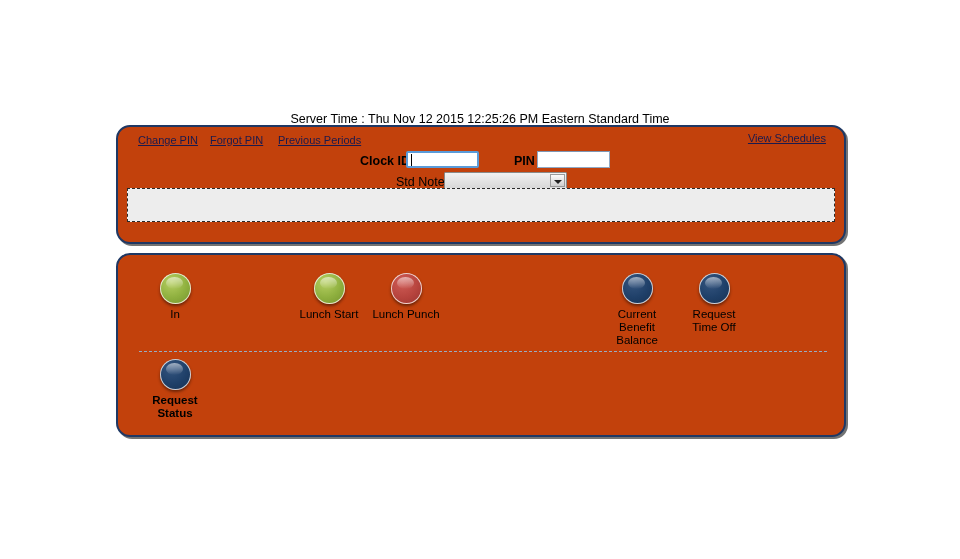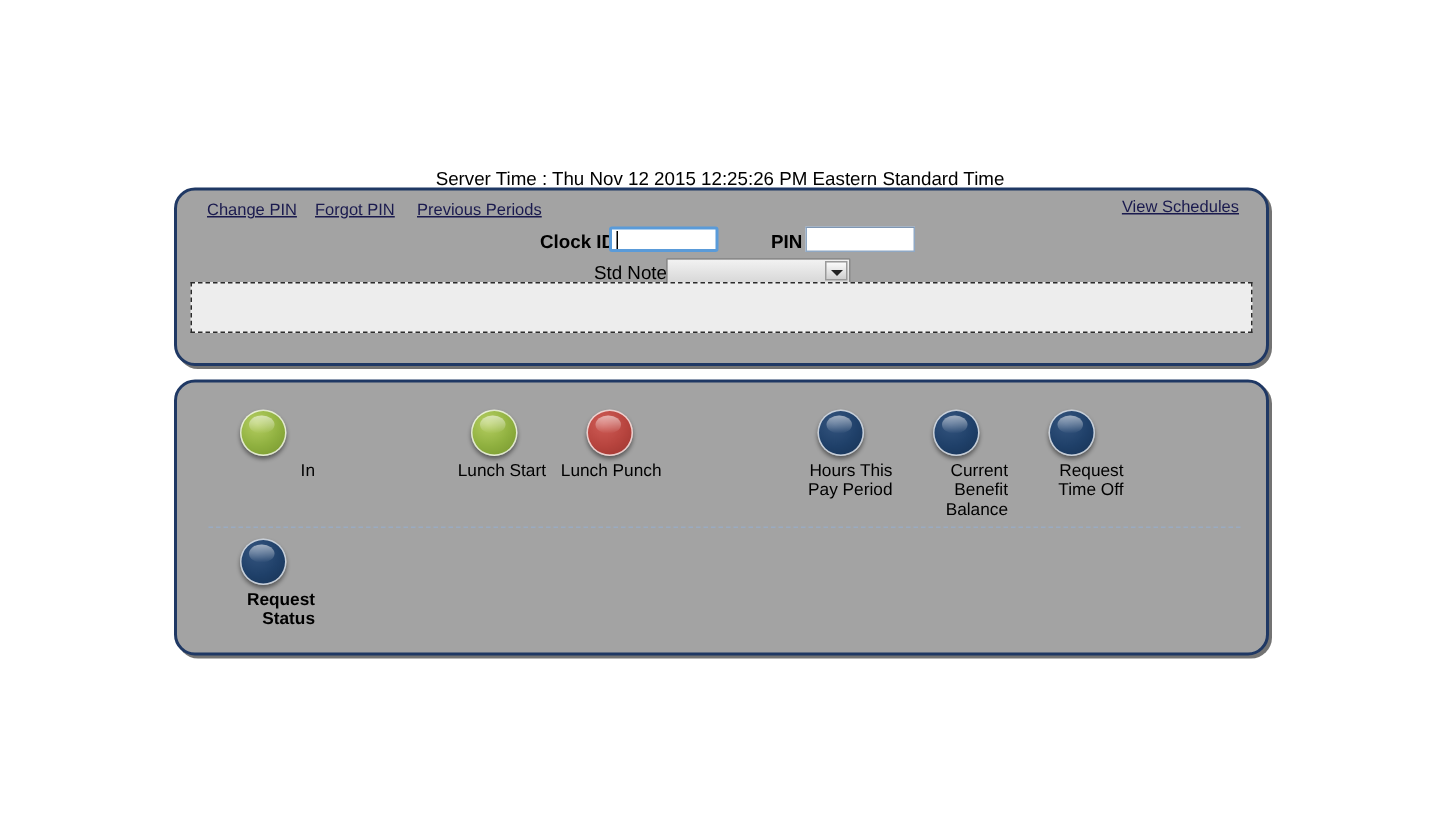--- a/index.html
+++ b/index.html
@@ -31,21 +31,21 @@
     width: 960px;
     text-align: center;
     font-size: 12.5px;
     color: #000000;
     white-space: nowrap;
   }
 
   
   .panel {
     position: absolute;
-    background: #a3a3a3;
+    background: #c2410c;
     border: 2px solid #1f3864;
     border-radius: 14px;
     box-sizing: border-box;
     box-shadow: 2px 2px 0 rgba(0,0,0,0.55);
   }
 
   #panel-top {
     left: 116px;
     top: 125px;
     width: 730px;
@@ -187,21 +187,21 @@
     box-sizing: border-box;
     font-size: 12px;
     color: #000000;
     padding: 3px 5px;
   }
 
   
   .btn {
     position: absolute;
     width: 70px;
-    text-align: right;
+    text-align: center;
     cursor: pointer;
   }
   .btn .orb {
     width: 31px;
     height: 31px;
     margin: 0 auto;
     border-radius: 50%;
     border: 1px solid rgba(255,255,255,0.75);
     box-sizing: border-box;
     box-shadow: 0 2px 3px rgba(0,0,0,0.45);
@@ -284,24 +284,20 @@
       <div class="orb green"></div>
       <div class="caption">Lunch Start</div>
     </div>
 
     <div class="btn" style="left:253px; top:18px;">
       <div class="orb red"></div>
       <div class="caption">Lunch Punch</div>
     </div>
 
 
-    <div class="btn" style="left:407px; top:18px;">
-      <div class="orb navy"></div>
-      <div class="caption">Hours This Pay Period</div>
-    </div>
 
     <div class="btn" style="left:484px; top:18px;">
       <div class="orb navy"></div>
       <div class="caption">Current Benefit Balance</div>
     </div>
 
     <div class="btn" style="left:561px; top:18px;">
       <div class="orb navy"></div>
       <div class="caption">Request Time Off</div>
     </div>

